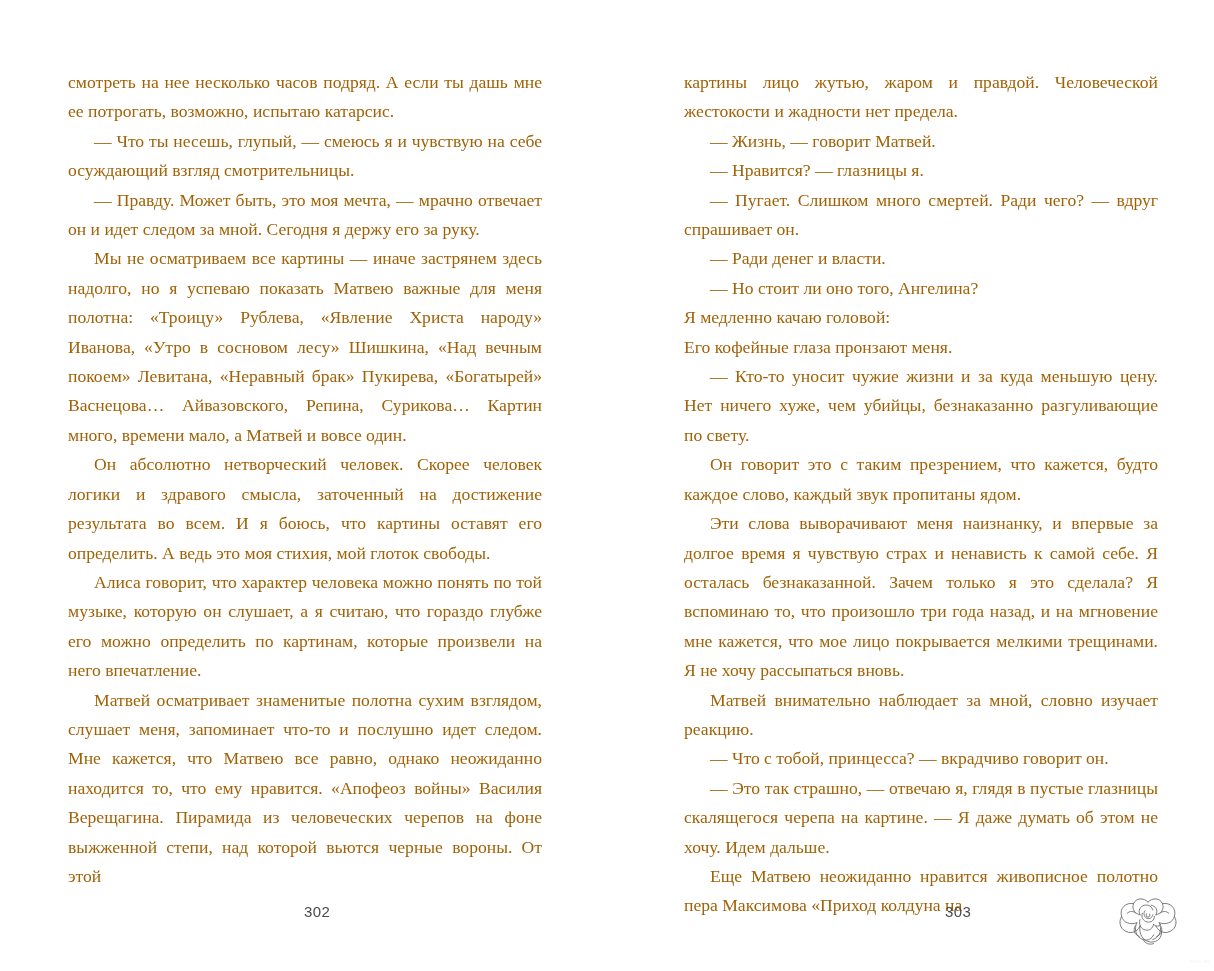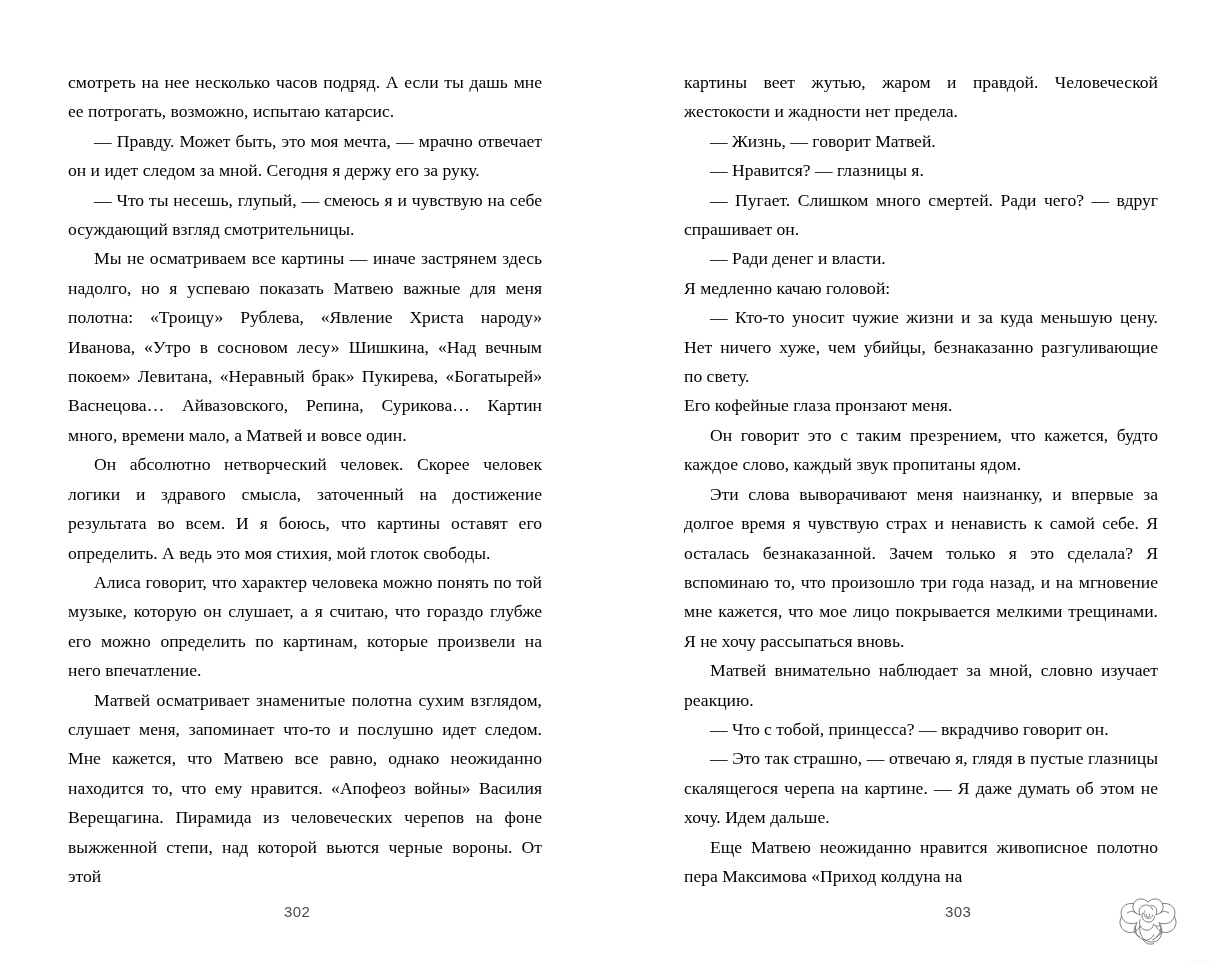--- a/index.html
+++ b/index.html
@@ -29,21 +29,21 @@
   }
 
   .text-block {
     position: absolute;
     top: 68px;
     width: 474px;
     font-size: 17.6px;
     line-height: 29.4px;
     text-align: justify;
     text-justify: inter-word;
-    color: #000000;
+    color: #a16207;
     -webkit-font-smoothing: antialiased;
   }
   .page-left .text-block  { left: 68px; }
   .page-right .text-block { left: 77px; }
 
   .para {
     margin: 0;
     text-indent: 26px;
     hyphens: manual;
   }
@@ -52,21 +52,21 @@
   }
 
   .folio {
     position: absolute;
     top: 903px;
     font-family: "Liberation Sans", "DejaVu Sans", sans-serif;
     font-size: 15px;
     letter-spacing: 0.4px;
     color: #4a4a4a;
   }
-  .page-left .folio  { left: 284px; }
+  .page-left .folio  { left: 304px; }
   .page-right .folio { left: 294px; margin-left: 44px; }
 
   .ornament {
     position: absolute;
     left: 498px;
     top: 878px;
     width: 86px;
     height: 80px;
   }
   .ornament svg {
@@ -87,40 +87,41 @@
   }
 </style>
 </head>
 <body>
 
 <div class="spread">
 
   <div class="page page-left">
     <div class="text-block" id="left-col">
         <p class="para cont">смотреть на нее несколько часов подряд. А если ты дашь мне ее потрогать, возможно, испытаю катарсис.</p>
+        <p class="para">— Что ты несешь, глупый, — смеюсь я и чувствую на себе осуждающий взгляд смотрительницы.</p>
         <p class="para">— Правду. Может быть, это моя мечта, — мрачно отвечает он и идет следом за мной. Сегодня я держу его за руку.</p>
-        <p class="para">— Что ты несешь, глупый, — смеюсь я и чувствую на себе осуждающий взгляд смотрительницы.</p>
         <p class="para">Мы не осматриваем все картины — иначе застрянем здесь надолго, но я успеваю показать Матвею важные для меня полотна: «Троицу» Рублева, «Явление Христа народу» Иванова, «Утро в сосновом лесу» Шишкина, «Над вечным покоем» Левитана, «Неравный брак» Пукирева, «Богатырей» Васнецова… Айвазовского, Репина, Сурикова… Картин много, времени мало, а Матвей и вовсе один.</p>
         <p class="para">Он абсолютно нетворческий человек. Скорее человек логики и здравого смысла, заточенный на достижение результата во всем. И я боюсь, что картины оставят его определить. А ведь это моя стихия, мой глоток свободы.</p>
         <p class="para">Алиса говорит, что характер человека можно понять по той музыке, которую он слушает, а я считаю, что гораздо глубже его можно определить по картинам, которые произвели на него впечатление.</p>
         <p class="para">Матвей осматривает знаменитые полотна сухим взглядом, слушает меня, запоминает что-то и послушно идет следом. Мне кажется, что Матвею все равно, однако неожиданно находится то, что ему нравится. «Апофеоз войны» Василия Верещагина. Пирамида из человеческих черепов на фоне выжженной степи, над которой вьются черные вороны. От этой</p>
       </div>
     <div class="folio">302</div>
   </div>
 
   <div class="page page-right">
     <div class="text-block" id="right-col">
-        <p class="para cont">картины веет жутью, жаром и правдой. Человеческой жестокости и жадности нет предела.</p>
+        <p class="para cont">картины лицо жутью, жаром и правдой. Человеческой жестокости и жадности нет предела.</p>
         <p class="para">— Жизнь, — говорит Матвей.</p>
         <p class="para">— Нравится? — глазницы я.</p>
         <p class="para">— Пугает. Слишком много смертей. Ради чего? — вдруг спрашивает он.</p>
         <p class="para">— Ради денег и власти.</p>
+        <p class="para">— Но стоит ли оно того, Ангелина?</p>
         <p class="para cont">Я медленно качаю головой:</p>
+        <p class="para cont">Его кофейные глаза пронзают меня.</p>
         <p class="para">— Кто-то уносит чужие жизни и за куда меньшую цену. Нет ничего хуже, чем убийцы, безнаказанно разгуливающие по свету.</p>
-        <p class="para cont">Его кофейные глаза пронзают меня.</p>
         <p class="para">Он говорит это с таким презрением, что кажется, будто каждое слово, каждый звук пропитаны ядом.</p>
         <p class="para">Эти слова выворачивают меня наизнанку, и впервые за долгое время я чувствую страх и ненависть к самой себе. Я осталась безнаказанной. Зачем только я это сделала? Я вспоминаю то, что произошло три года назад, и на мгновение мне кажется, что мое лицо покрывается мелкими трещинами. Я не хочу рассыпаться вновь.</p>
         <p class="para">Матвей внимательно наблюдает за мной, словно изучает реакцию.</p>
         <p class="para">— Что с тобой, принцесса? — вкрадчиво говорит он.</p>
         <p class="para">— Это так страшно, — отвечаю я, глядя в пустые глазницы скалящегося черепа на картине. — Я даже думать об этом не хочу. Идем дальше.</p>
         <p class="para">Еще Матвею неожиданно нравится живописное полотно пера Максимова «Приход колдуна на</p>
       </div>
     <div class="folio">303</div>
 
     <div class="ornament">

